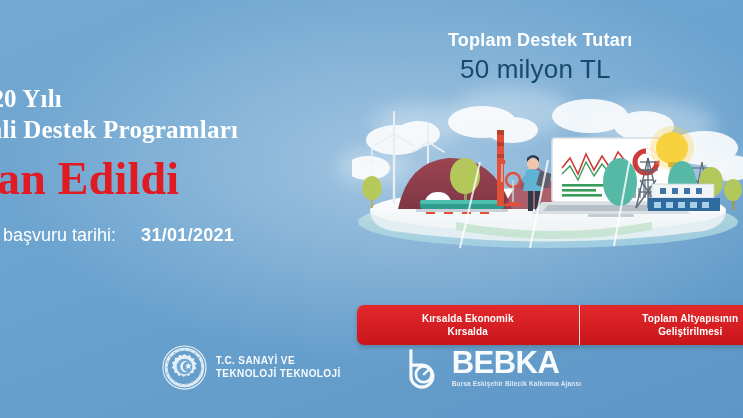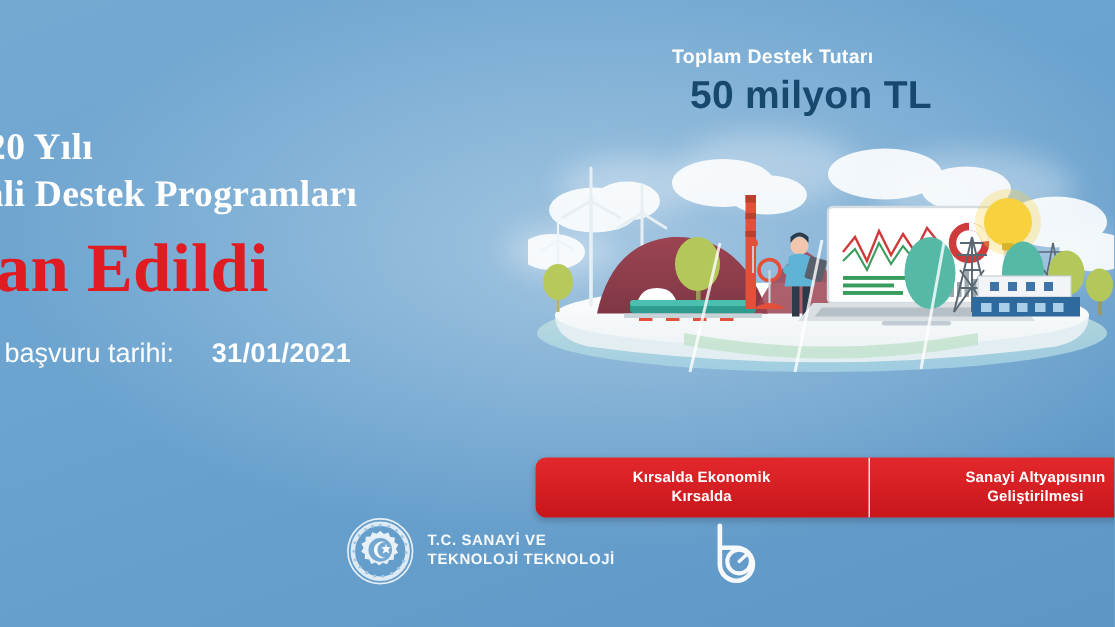--- a/index.html
+++ b/index.html
@@ -66,27 +66,27 @@
   #deadline-date  { font-weight:700; letter-spacing:0.3px;margin-left:20px; }
 
   
   #support-block {
     position:absolute;
     left:448px; top:30px;
     text-align:left;
   }
   #support-caption {
     color:#ffffff;
-    font-size:13px; font-weight:700;
+    font-size:18px; font-weight:700;
     letter-spacing:0.2px;
     white-space:nowrap;
   }
   #support-amount {
     color:#17496e;
-    font-size:26px; font-weight:700;
+    font-size:26px; font-weight:400;
     letter-spacing:0.2px;
     white-space:nowrap;
     margin-top:3px; margin-left:12px;
   }
 
   
   #illustration {
     position:absolute;
     left:352px; top:96px;
     width:391px; height:168px;
@@ -386,21 +386,21 @@
 
   <div id="program-pills">
     <div class="pill">
       <span>
         <span>Kırsalda Ekonomik</span><br>
         <span>Kırsalda</span>
       </span>
     </div>
     <div class="pill">
       <span>
-        <span>Sanayi Altyapısının</span><br>
+        <span>Toplam Altyapısının</span><br>
         <span>Geliştirilmesi</span>
       </span>
     </div>
   </div>
 
   <div id="logo-bar">
 
     <div class="logo-group">
       <svg id="ministry-mark" viewBox="0 0 48 48">
         <circle cx="24" cy="24" r="23" fill="none" stroke="#ffffff" stroke-width="1.2" opacity="0.9"></circle>
@@ -438,16 +438,20 @@
         <span>TEKNOLOJİ TEKNOLOJİ</span>
       </div>
     </div>
 
     <div class="logo-group">
       <svg id="bebka-mark" viewBox="0 0 48 48">
         <path d="M13 6 v28 a12 12 0 1 0 12-12 h-12" fill="none" stroke="#ffffff" stroke-width="3.4" stroke-linecap="round"></path>
         <circle cx="27" cy="32" r="8.6" fill="none" stroke="#ffffff" stroke-width="3"></circle>
         <line x1="27" y1="32" x2="33.5" y2="26" stroke="#ffffff" stroke-width="2.4" stroke-linecap="round"></line>
       </svg>
+      <div id="bebka-words">
+        <div id="bebka-name">BEBKA</div>
+        <div id="bebka-sub">Bursa Eskişehir Bilecik Kalkınma Ajansı</div>
+      </div>
     </div>
 
   </div>
 </div>
 
 </body></html>

